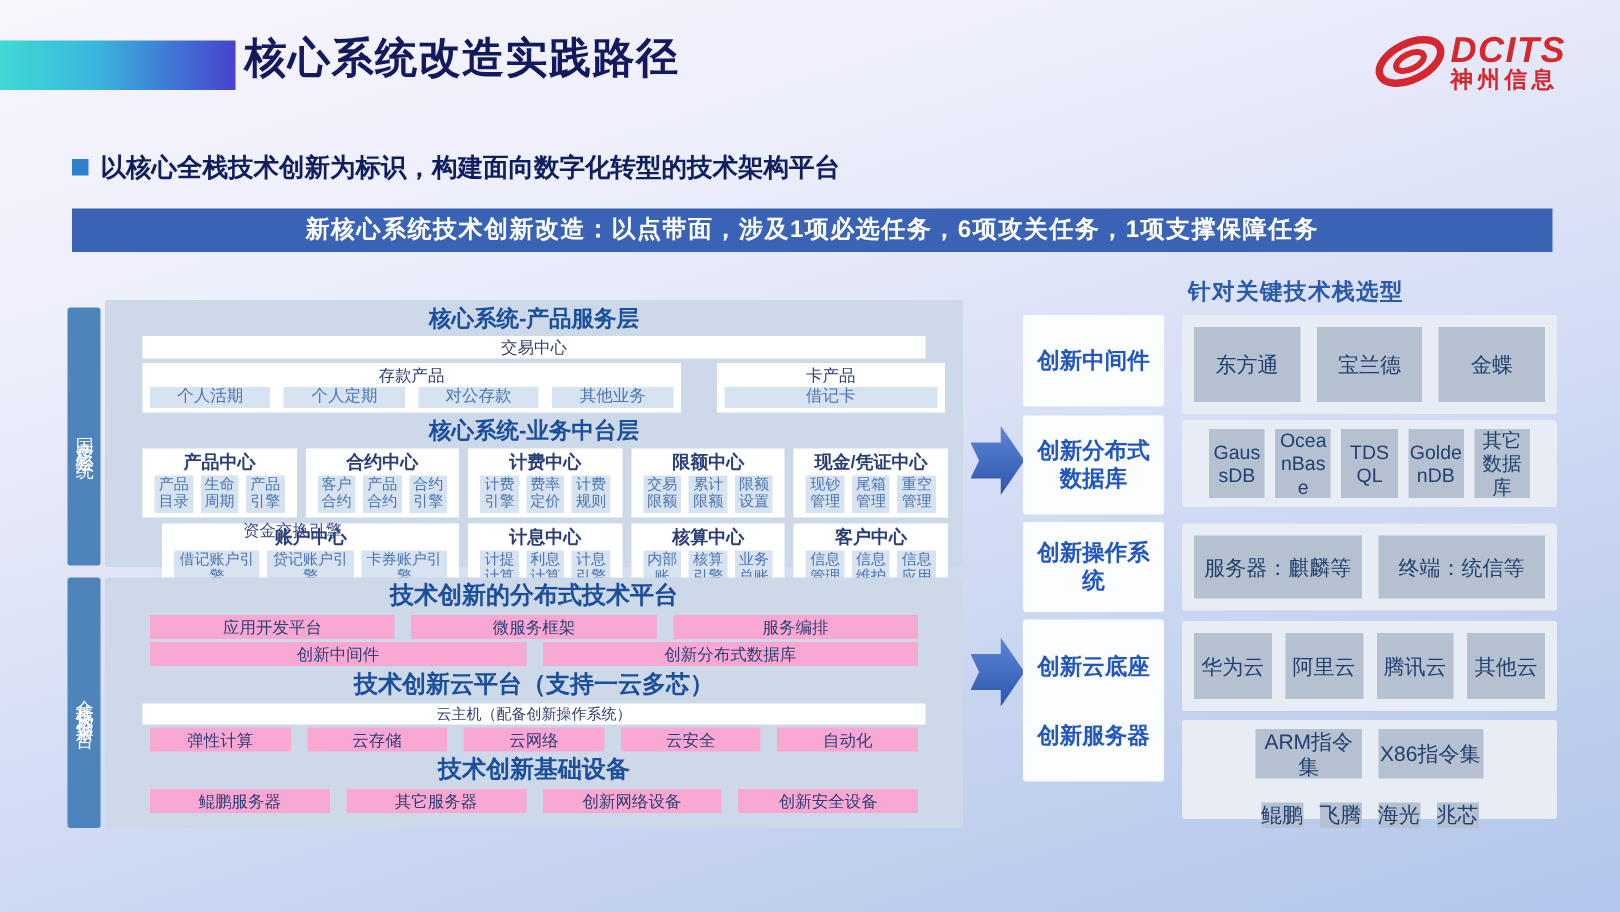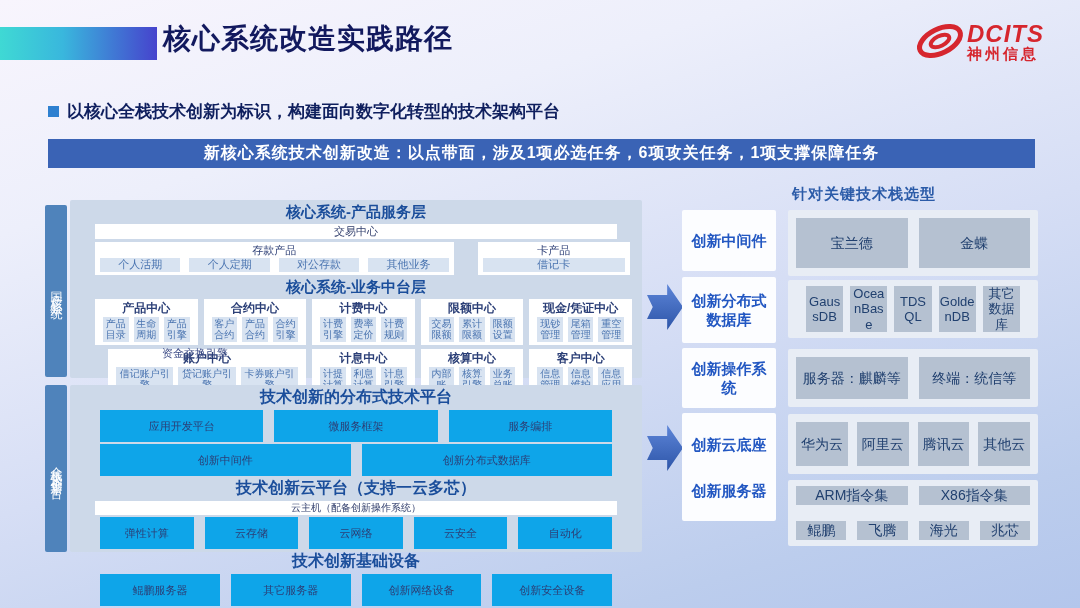--- a/index.html
+++ b/index.html
@@ -51,21 +51,21 @@
   .centers { display:grid; grid-template-columns:repeat(5,1fr); gap:4px 6px; margin:2px 10px 0 25px; }
   .center { background:#fff; padding:1px 8px 3px; }
   .center-title { text-align:center; font-size:12px; color:#2b3f77; font-weight:600; white-space:nowrap; }
   .center .cells { gap:5px; }
   .center .cell-blue { font-size:10px; line-height:1.15; padding:1px; min-height:24px; }
   .c-account { grid-column:span 2;margin-left:13px; }
   .overlay-text { position:absolute; left:92px; top:146px; font-size:11px; color:#3b4a85; }
   
   .panel-lower .sec-title { font-size:16px; padding-top:2px; }
   .rowboxes { display:flex; gap:11px; margin:2px 30px 0; }
-  .cell-white { background:#0ea5e9; color:#2c3e75; font-size:11px; height:32px; display:flex;
+  .cell-white { background:#f9a8d4; color:#2c3e75; font-size:11px; height:16px; display:flex;
     align-items:center; justify-content:center; flex:1; }
   .host-bar { margin:2px 25px 0; background:#fff; height:14px; font-size:10px; color:#33406e;
     display:flex; align-items:center; justify-content:center; }
   
   .arrow { position:absolute; width:36px; height:46px;
     background:linear-gradient(180deg,#5d85d8,#2d55a8);
     clip-path:polygon(0 24%, 56% 24%, 56% 0, 100% 50%, 56% 100%, 56% 76%, 0 76%, 16% 50%); }
   .arrow1 { left:647px; top:284px; }
   .arrow2 { left:647px; top:425px; }
   .innov { position:absolute; left:682px; width:94px; background:#fcfdff; color:#2257c2;
@@ -78,21 +78,21 @@
     color:#2b5ba8; letter-spacing:1px; }
   .sgroup { position:absolute; left:788px; width:250px; background:#e8edf5; display:flex;
     gap:11px; padding:8px; border-radius:2px; }
   .cell-gray { background:#b5c1d1; color:#21406f; display:flex; align-items:center;
     justify-content:center; text-align:center; flex:1; font-size:14px; line-height:1.18; }
   .sg1 { top:210px; height:66px; }
   .sg2 { top:280px; height:58px; gap:7px; padding:6px 18px; }
   .sg2 .cell-gray { font-size:13px; word-break:break-all; padding:0 1px; }
   .sg3 { top:349px; height:58px; }
   .sg4 { top:414px; height:60px; gap:9px; }
-  .sg5 { top:480px; height:66px; flex-direction:column; gap:16px; padding:6px 8px; }
+  .sg5 { top:480px; height:66px; flex-direction:column; gap:16px; padding:6px 8px;align-items:center; }
   .srow { display:flex; gap:11px; flex:1; }
   .srow .cell-gray { font-size:14px; }
 </style>
 </head>
 <body>
 
 <div class="accent-bar"></div>
 <h1 class="page-title">核心系统改造实践路径</h1>
 <div class="logo">
   <svg width="54" height="42" viewBox="0 0 54 42">
@@ -244,20 +244,21 @@
 <div class="arrow arrow1"></div>
 <div class="arrow arrow2"></div>
 <div class="innov i1">创新中间件</div>
 <div class="innov i2">创新分布式数据库</div>
 <div class="innov i3">创新操作系统</div>
 <div class="innov i4">创新云底座</div>
 <div class="innov i5">创新服务器</div>
 
 <div class="stack-title">针对关键技术栈选型</div>
 <div class="sgroup sg1">
+    <div class="cell-gray">东方通</div>
     <div class="cell-gray">宝兰德</div>
     <div class="cell-gray">金蝶</div>
   </div>
 <div class="sgroup sg2">
     <div class="cell-gray">GaussDB</div>
     <div class="cell-gray">OceanBase</div>
     <div class="cell-gray">TDSQL</div>
     <div class="cell-gray">GoldenDB</div>
     <div class="cell-gray">其它数据库</div>
   </div>

